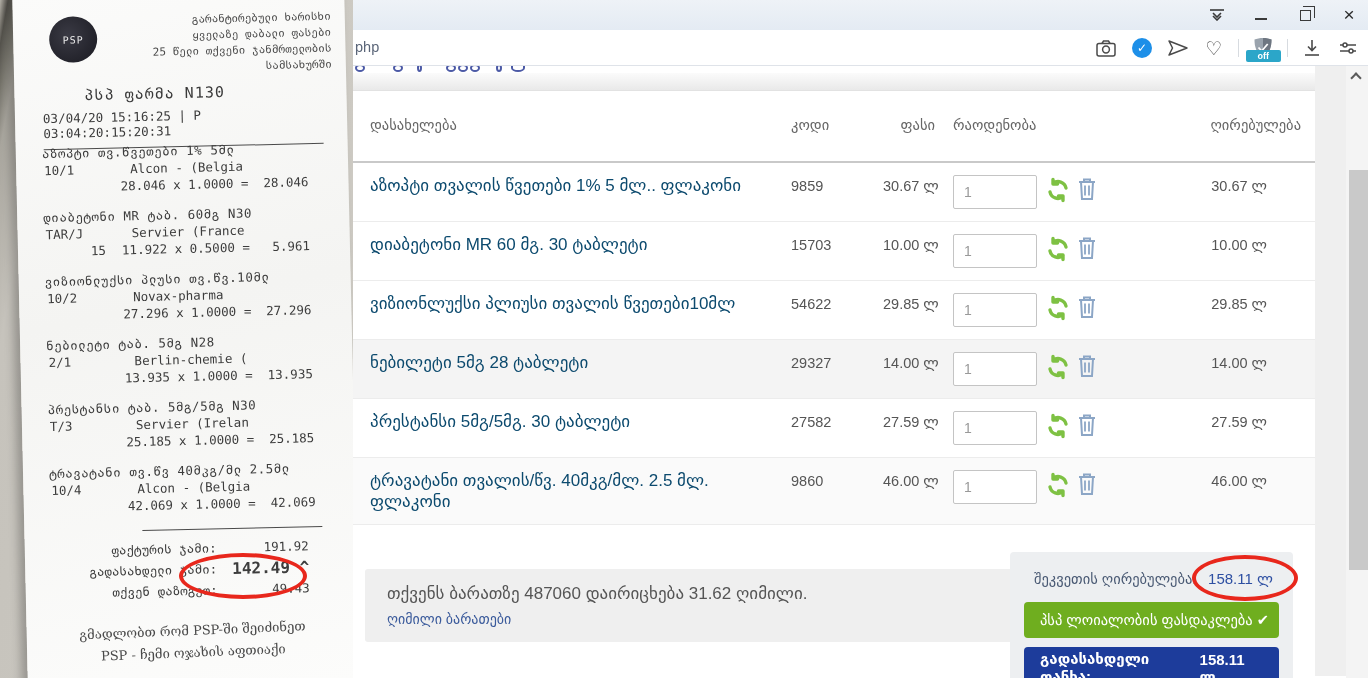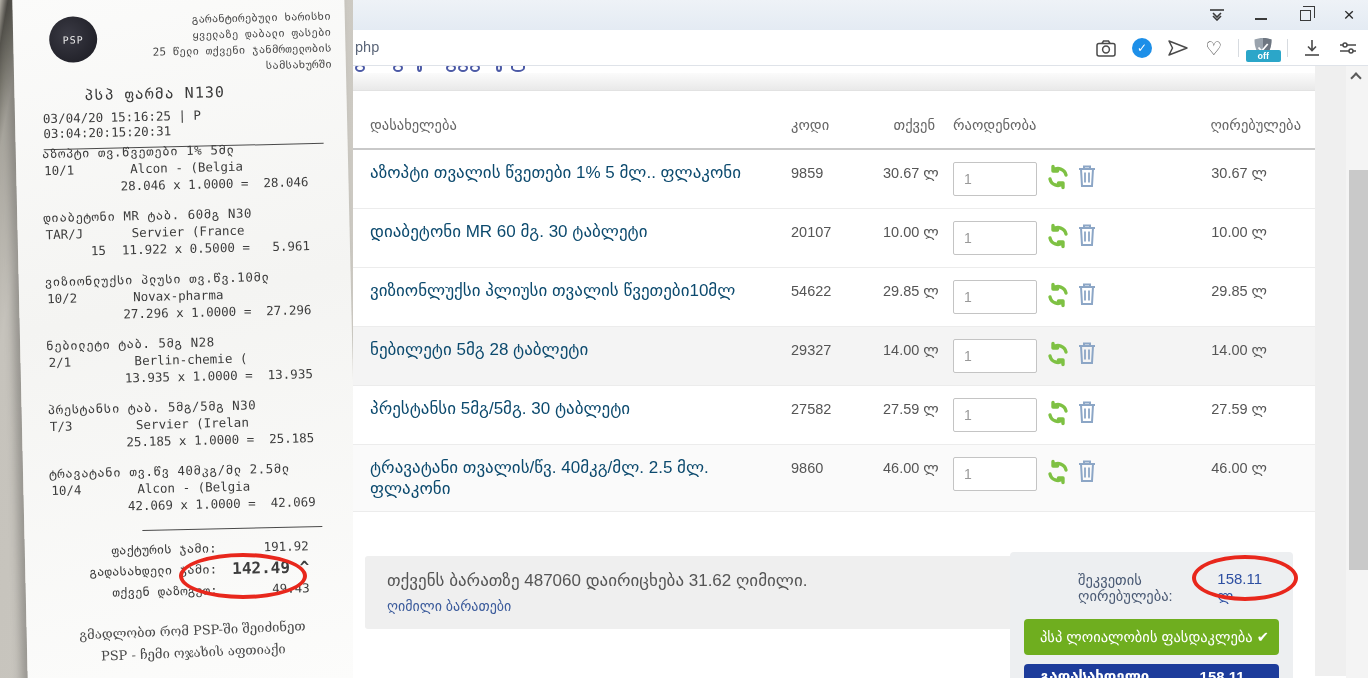--- a/index.html
+++ b/index.html
@@ -69,21 +69,21 @@
 
   .page { position:absolute; left:0; top:66px; width:100%; height:612px; background:#fff; overflow:hidden; }
   .clip-row { position:absolute; left:0; top:0; width:962px; height:7px; overflow:hidden; }
   .clip-frag { position:absolute; top:-2px; width:10px; height:8px; border:2px solid #4c5aa6; border-radius:50%; }
   .gray-strip { position:absolute; left:0; top:7px; width:962px; height:18px;
     background:linear-gradient(#fbfbfb,#e9e9e9); border-bottom:1px solid #e2e2e2; }
 
   .content { position:absolute; left:0; top:25px; width:962px; }
 
   .cart-table { margin-top:16px; }
-  .thead { display:flex; color:#666; font-size:14.5px; padding:10px 0 15px 0; border-bottom:2px solid #c9c9c9; }
+  .thead { display:flex; color:#666; font-size:14.5px; padding:10px 0 28px 0; border-bottom:2px solid #c9c9c9; }
   .trow { display:flex; border-bottom:1px solid #ececec; padding:12px 0; min-height:58px; }
   .trow.alt { background:#f4f4f4; }
   .c-name { width:438px; padding-left:17px; }
   .c-code { width:92px; }
   .c-price { width:52px; text-align:right; white-space:nowrap; }
   .c-qty { width:140px; margin-left:18px; display:flex; align-items:flex-start; }
   .c-total { flex:1; text-align:right; padding-right:48px; white-space:nowrap; }
   .thead .c-total { padding-right:14px; }
   .prod-link { color:#0c4a6e; font-size:17px; line-height:21px; display:inline-block; max-width:420px; cursor:pointer; }
   .cell-txt { color:#555; font-size:14.5px; padding-top:3px; }
@@ -91,21 +91,21 @@
     padding-left:10px; font-family:"Liberation Sans",sans-serif; }
   .ic-refresh { margin-left:8px; margin-top:2px; cursor:pointer; }
   .ic-trash { margin-left:6px; margin-top:2px; cursor:pointer; }
 
   .info-box { margin:44px 0 0 12px; width:695px; min-height:64px; background:#efefef; border-radius:3px; padding:14px 22px; }
   .info-text { color:#555; font-size:17px; }
   .info-link { color:#3a5a9b; font-size:14px; margin-top:7px; cursor:pointer; display:inline-block; }
 
   .summary { position:absolute; left:657px; top:486px; width:283px; height:200px; background:#edeff1; border-radius:4px; padding:16px 14px; }
   .sum-row { display:flex; align-items:center; padding:2px 6px 14px 10px; }
-  .sum-label { color:#4a5a74; font-size:14.5px;margin-left:44px; }
+  .sum-label { color:#4a5a74; font-size:14.5px; }
   .sum-val { margin-left:auto; color:#2d4fa2; font-size:15px; }
   .btn-green { background:#6fae1f; color:#fff; font-size:14.5px; font-weight:normal; border:none; border-radius:4px;
     width:100%; height:36px; text-align:left; padding-left:16px; cursor:pointer; font-family:"Liberation Sans",sans-serif; }
   .bar-blue { margin-top:9px; background:#1d3c9b; color:#fff; border-radius:4px; width:100%; height:42px;
     display:flex; align-items:center; padding:0 16px; font-size:15px; font-weight:bold; }
   .bar-blue .sum-val2 { margin-left:auto; }
 
   .gutter { position:absolute; left:962px; top:0; width:31px; height:610px; background:#efefef; }
   .scrollbar { position:absolute; left:993px; top:0; width:22px; height:612px; background:#f4f4f4; }
   .sb-arrow { position:absolute; left:6px; top:8px; width:8px; height:8px; border-left:2px solid #5a5a5a; border-top:2px solid #5a5a5a; transform:rotate(45deg); }
@@ -302,21 +302,21 @@
         <span class="clip-frag" style="left:143px; width:6px"></span>
         <span class="clip-frag" style="left:158px; width:14px; border-radius:0 0 50% 50%"></span>
       </div>
       <div class="gray-strip"></div>
 
       <div class="content">
         <div class="cart-table">
           <div class="thead">
             <div class="c-name">დასახელება</div>
             <div class="c-code">კოდი</div>
-            <div class="c-price">თქვენ</div>
+            <div class="c-price">ფასი</div>
             <div class="c-qty" style="color:#666">რაოდენობა</div>
             <div class="c-total">ღირებულება</div>
           </div>
 
           <div class="trow">
             <div class="c-name"><span class="prod-link">აზოპტი თვალის წვეთები 1% 5 მლ.. ფლაკონი</span></div>
             <div class="c-code cell-txt">9859</div>
             <div class="c-price cell-txt">30.67 ლ</div>
             <div class="c-qty">
               <input class="qty-input" value="1" style="">
@@ -328,21 +328,21 @@
                     <path d="M2 5h16M7 5V2.5h6V5" fill="none" stroke="#8ca6c6" stroke-width="2"></path>
                     <path d="M4 5l1 17h10l1-17" fill="none" stroke="#8ca6c6" stroke-width="2"></path>
                     <path d="M8 8.5v10M12 8.5v10" stroke="#8ca6c6" stroke-width="1.8"></path>
                   </svg></span>
             </div>
             <div class="c-total cell-txt">30.67 ლ</div>
           </div>
 
           <div class="trow">
             <div class="c-name"><span class="prod-link">დიაბეტონი MR 60 მგ. 30 ტაბლეტი</span></div>
-            <div class="c-code cell-txt">20107</div>
+            <div class="c-code cell-txt">15703</div>
             <div class="c-price cell-txt">10.00 ლ</div>
             <div class="c-qty">
               <input class="qty-input" value="1" style="">
               <span class="ic-refresh"><svg width="26" height="26" viewBox="0 0 26 26">
                     <path d="M21 11a8 8 0 00-13-4.5M8 2.5v4.5h4.5" fill="none" stroke="#7ec143" stroke-width="3.4" stroke-linecap="round" stroke-linejoin="round"></path>
                     <path d="M5 15a8 8 0 0013 4.5M18 23.5V19h-4.5" fill="none" stroke="#7ec143" stroke-width="3.4" stroke-linecap="round" stroke-linejoin="round"></path>
                   </svg></span>
               <span class="ic-trash"><svg width="20" height="24" viewBox="0 0 20 24">
                     <path d="M2 5h16M7 5V2.5h6V5" fill="none" stroke="#8ca6c6" stroke-width="2"></path>
                     <path d="M4 5l1 17h10l1-17" fill="none" stroke="#8ca6c6" stroke-width="2"></path>

